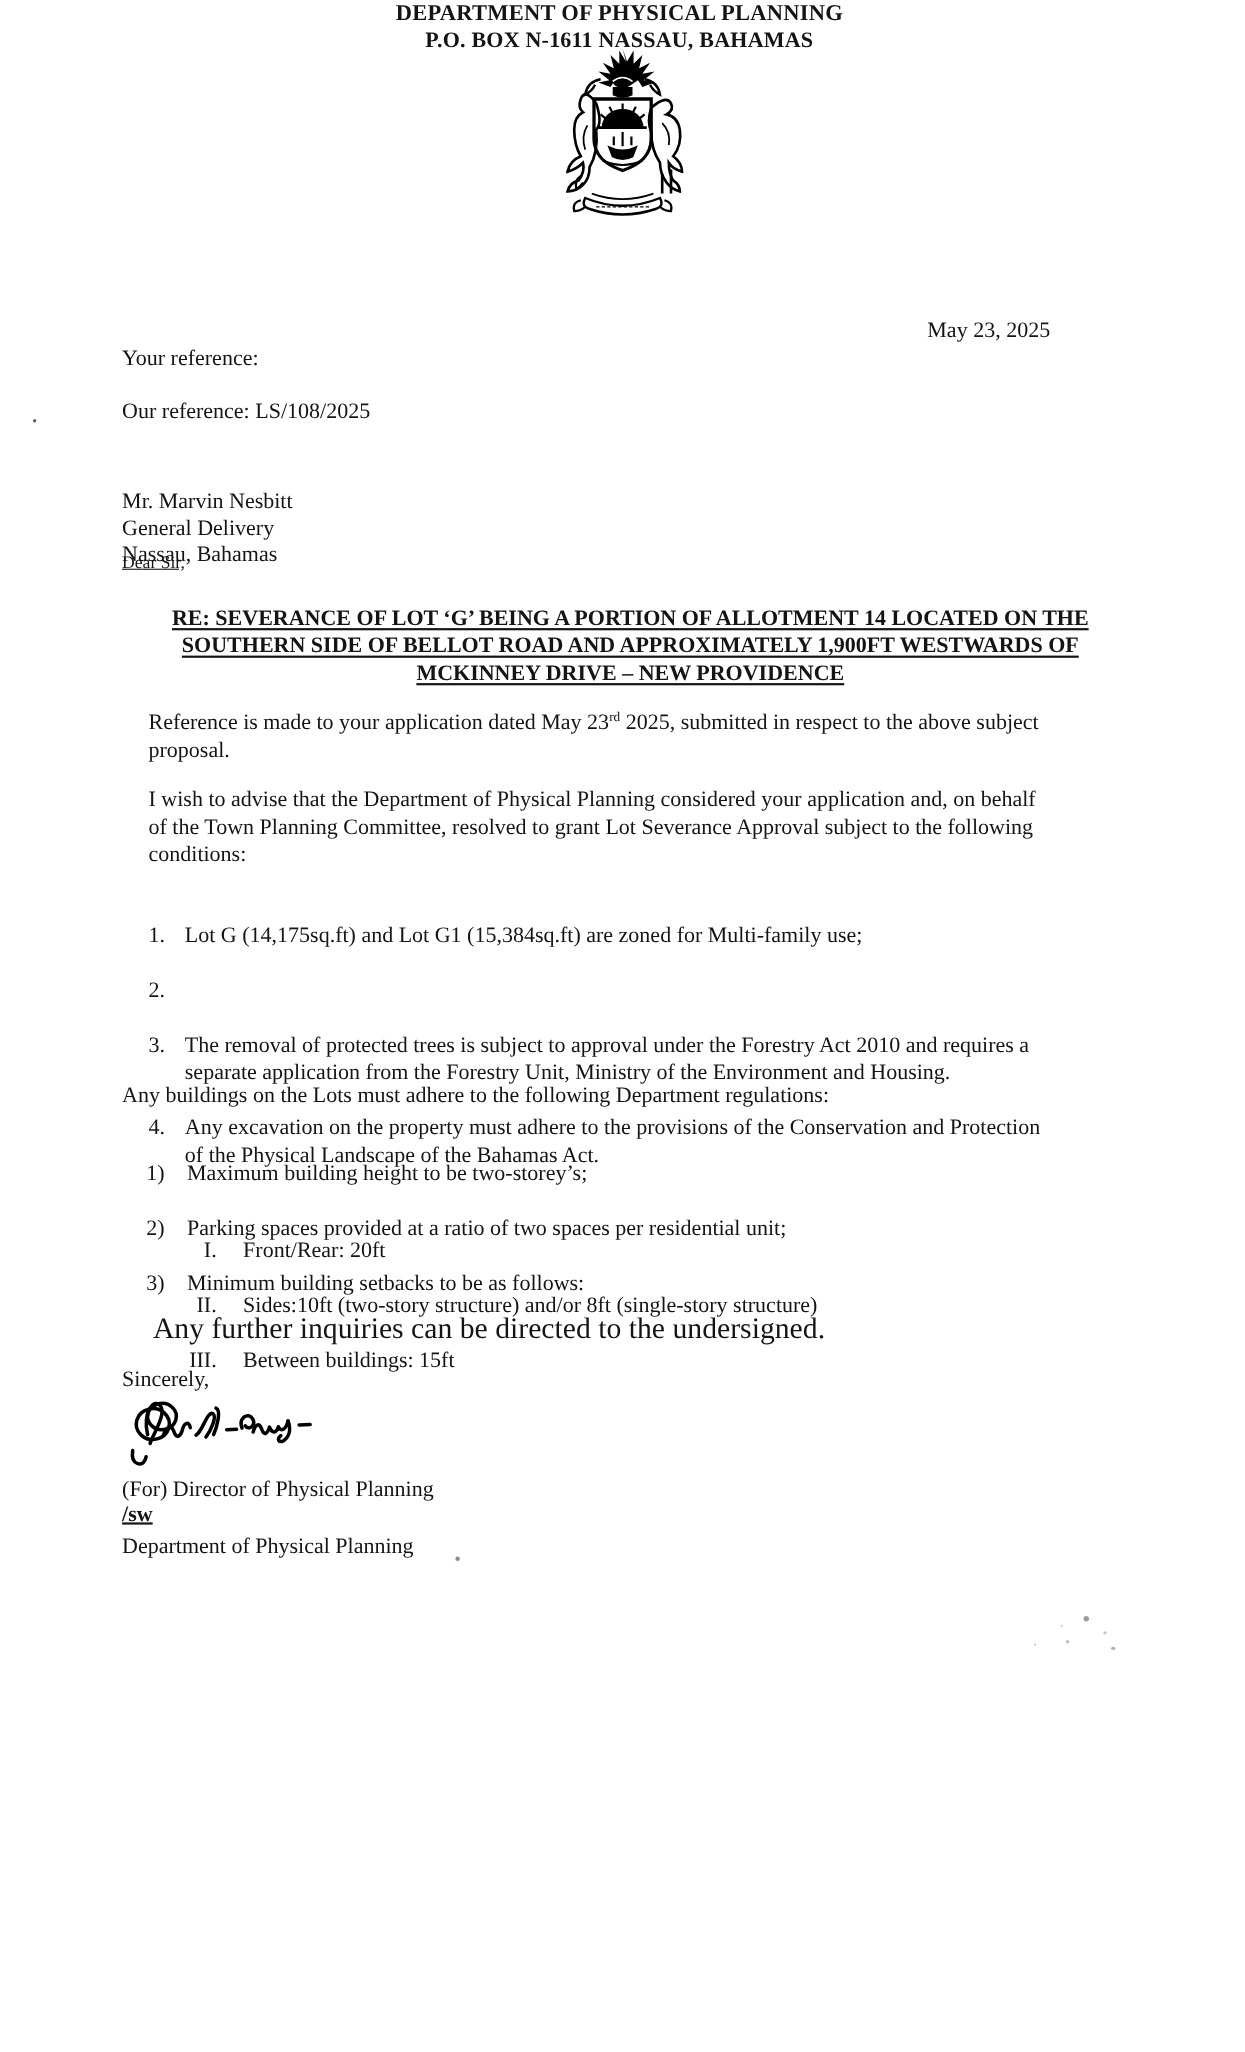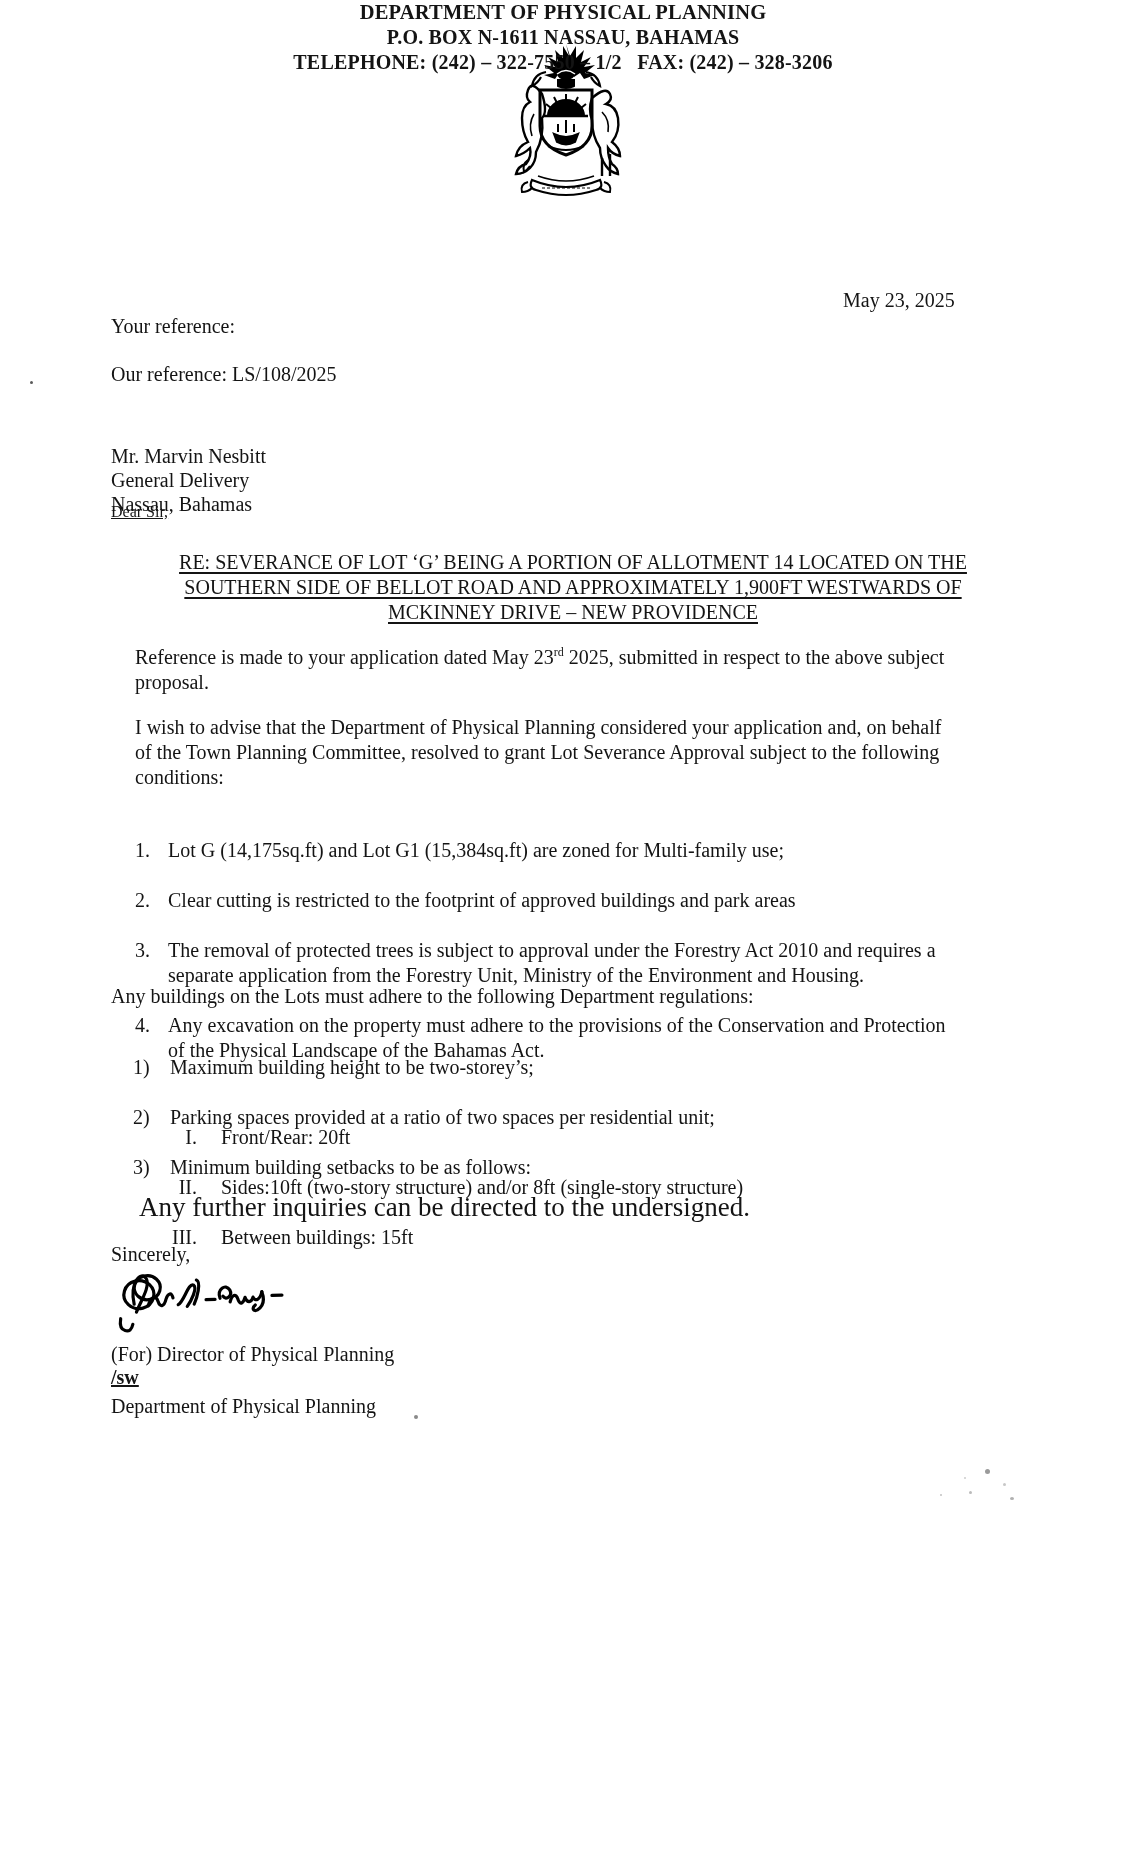--- a/index.html
+++ b/index.html
@@ -15,21 +15,21 @@
   
   .letterhead { left:0; top:198; width:1126px; text-align:center; font-weight:bold; font-size:20px; line-height:25px; letter-spacing:0.2px; }
   .letterhead .dept { font-size:20.5px; }
   
   .date { left:843px; top:289px; font-size:20px; }
   .ref-your { left:111px; top:315px; font-size:20px; }
   .ref-our  { left:111px; top:363px; font-size:20px; }
   .recipient { left:111px; top:410px; font-size:20px; line-height:24px; white-space:pre-line;margin-top:34px; }
   .salutation { left:111px; top:503px; font-size:16px;text-decoration:underline; }
   
-  .subject { left:108px; top:550px; width:930px; text-align:center; font-weight:normal; font-size:20px; line-height:25px; }
+  .subject { left:108px; top:550px; width:930px; text-align:center; font-weight:bold; font-size:20px; line-height:25px; }
   .subject div { text-decoration:underline; text-underline-offset:3px; }
   
   .body-text { font-size:20px; line-height:25px; white-space:pre-line; }
   .para1 { left:135px; top:645px; width:905px; white-space:normal; }
   .para1 .wrap { white-space:pre-line; display:inline; }
   .sup { vertical-align:super; font-size:12px; line-height:0; }
   .para2 { left:135px; top:715px; width:905px; }
   .conditions { left:135px; top:813px; width:905px; }
   .row { display:flex; align-items:flex-start; }
   .num-col { flex:none; width:33px; }
@@ -97,21 +97,20 @@
       <path d="M34,138 q34,14 68,0 q4,8 -4,10 q-30,10 -60,0 q-8,-2 -4,-10 z" stroke-width="2.2"></path>
       <path d="M30,140 q-8,2 -6,10 q6,0 10,-4 M106,140 q8,2 6,10 q-6,0 -10,-4" stroke-width="2"></path>
       <path d="M44,146 h48" stroke-width="1.2" stroke-dasharray="3,2"></path>
       <path d="M40,134 q28,10 56,0" stroke-width="1.6"></path>
     </g>
   </svg>
 
   <div class="abs letterhead">
     <div class="dept">DEPARTMENT OF PHYSICAL PLANNING</div>
     <div>P.O. BOX N-1611 NASSAU, BAHAMAS</div>
-    <div>TELEPHONE: (242) – 322-7550 – 1/2&nbsp;&nbsp;&nbsp;FAX: (242) – 328-3206</div>
   </div>
 
   <div class="abs date">May 23, 2025</div>
   <div class="abs ref-your">Your reference:</div>
   <div class="abs ref-our">Our reference: LS/108/2025</div>
   <div class="abs recipient">Mr. Marvin Nesbitt
 General Delivery
 Nassau, Bahamas</div>
   <div class="abs salutation">Dear Sir,</div>
 
@@ -128,21 +127,20 @@
 of the Town Planning Committee, resolved to grant Lot Severance Approval subject to the following
 conditions:</div>
 
   <div class="abs body-text conditions">
     <div class="row">
       <span class="num-col">1.</span>
       <span class="txt">Lot G (14,175sq.ft) and Lot G1 (15,384sq.ft) are zoned for Multi-family use;</span>
     </div>
     <div class="row">
       <span class="num-col">2.</span>
-      <span class="txt">Clear cutting is restricted to the footprint of approved buildings and park areas</span>
     </div>
     <div class="row">
       <span class="num-col">3.</span>
       <span class="txt">The removal of protected trees is subject to approval under the Forestry Act 2010 and requires a
 separate application from the Forestry Unit, Ministry of the Environment and Housing.</span>
     </div>
     <div class="row">
       <span class="num-col">4.</span>
       <span class="txt">Any excavation on the property must adhere to the provisions of the Conservation and Protection
 of the Physical Landscape of the Bahamas Act.</span>

